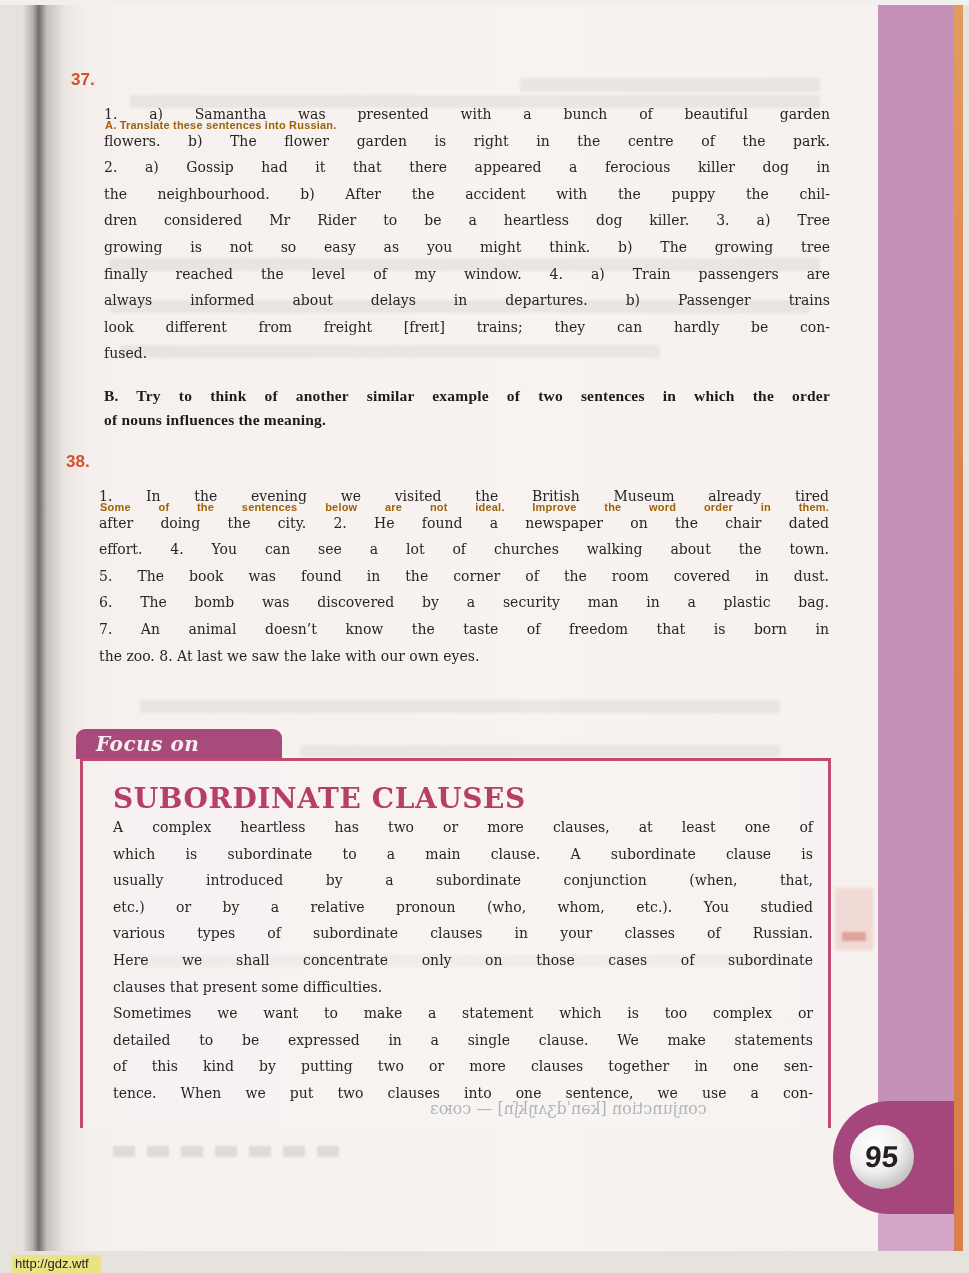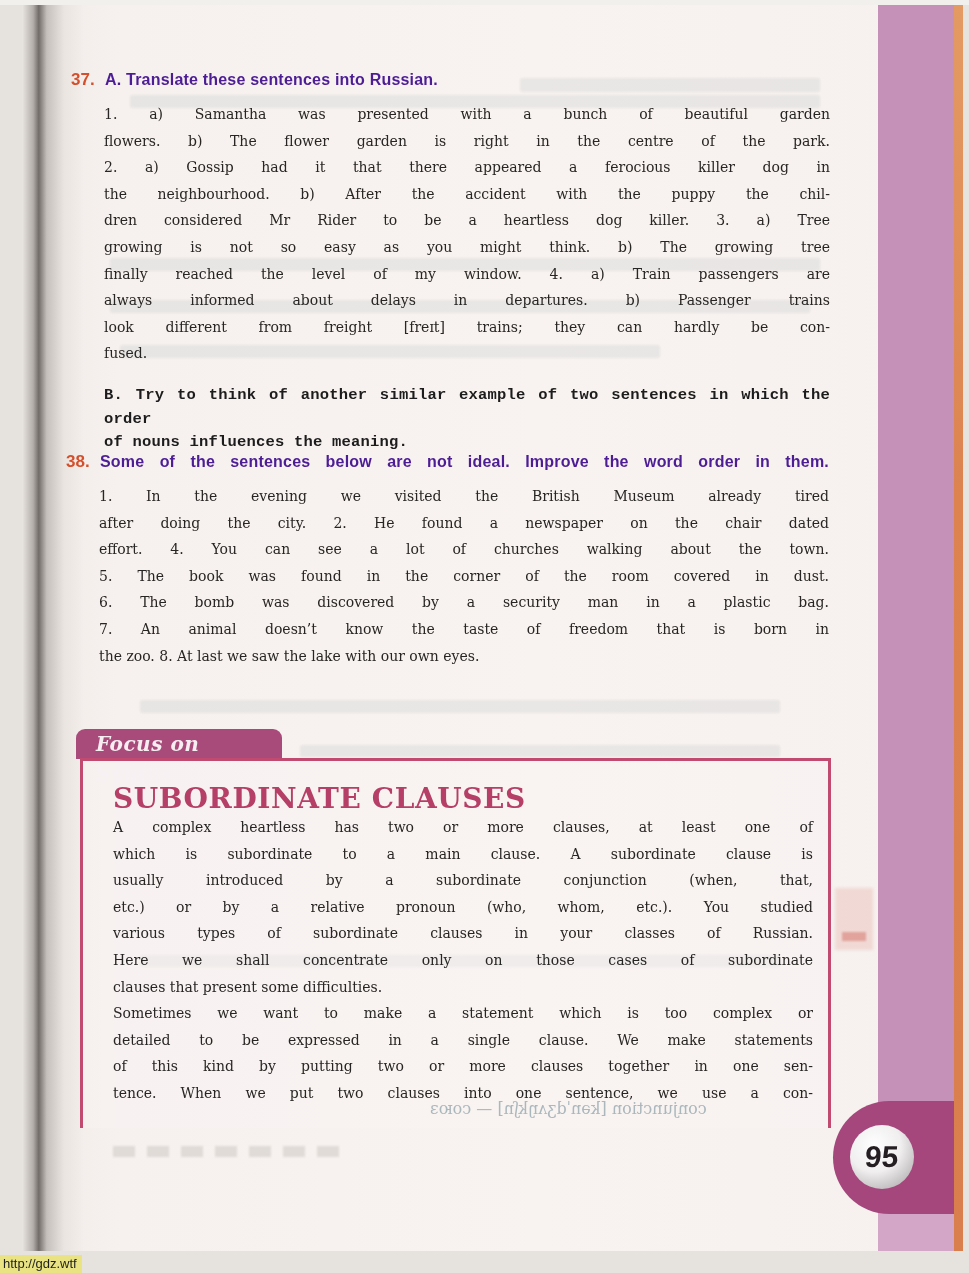--- a/index.html
+++ b/index.html
@@ -24,30 +24,30 @@
   .orange-strip{position:absolute;left:954px;top:5px;width:9px;height:1246px;background:linear-gradient(180deg,#e49a63 0%,#dc8350 40%,#d97f4e 100%);}
 
   .ex-number{
     position:absolute;
     font-family:"Liberation Sans",sans-serif;font-weight:700;
     font-size:17px;color:#d4502c;
   }
   .ex-title{
     position:absolute;
     font-family:"Liberation Sans",sans-serif;font-weight:700;
-    font-size:16px;color:#4c1d95;letter-spacing:.2px;
+    font-size:11px;color:#a16207;letter-spacing:.2px;margin-top:48px;
   }
   .serif-body{
     position:absolute;
     font-family:"DejaVu Serif",serif;
     font-size:14px;color:#282624;line-height:26.6px;
   }
   .sans-body{
     position:absolute;
-    font-family:Liberation Mono, monospace;font-weight:700;
+    font-family:Liberation Serif, serif;font-weight:700;
     font-size:15.5px;color:#1c1c1c;line-height:23.5px;letter-spacing:.2px;
   }
   .jlines .jline{text-align:justify;text-align-last:justify;}
   .jlines .jline:last-child{text-align-last:left;}
   .jlines.cont .jline:last-child{text-align-last:justify;}
   .stretch{text-align:justify;text-align-last:justify;}
 
   .focus-tab{
     position:absolute;left:76px;top:729px;width:206px;height:30px;
     background:#a84b7b;border-radius:9px 9px 0 0;
@@ -96,24 +96,24 @@
   .red-bleed-dash{
     position:absolute;left:842px;top:932px;width:24px;height:9px;
     background:rgba(198,62,50,.35);filter:blur(1px);
   }
   .print-mark{
     position:absolute;left:113px;top:1146px;width:235px;height:11px;
     background:repeating-linear-gradient(90deg,rgba(168,162,156,.28) 0 22px,rgba(168,162,156,0) 22px 34px);
     filter:blur(1px);
   }
   .watermark{
-    position:absolute;left:0;top:1255px;
+    position:absolute;left:12px;top:1255px;
     background:#e9e383;color:#1f1f1f;
     font-family:"Liberation Sans",sans-serif;font-size:13px;
-    padding:1px 5px 2px 3px;
+    padding:1px 12px 2px 3px;
   }
 </style>
 </head>
 <body>
 
 <div class="scan">
 
   <div class="page"></div>
   <div class="spine"></div>
   <div class="top-strip"></div>

